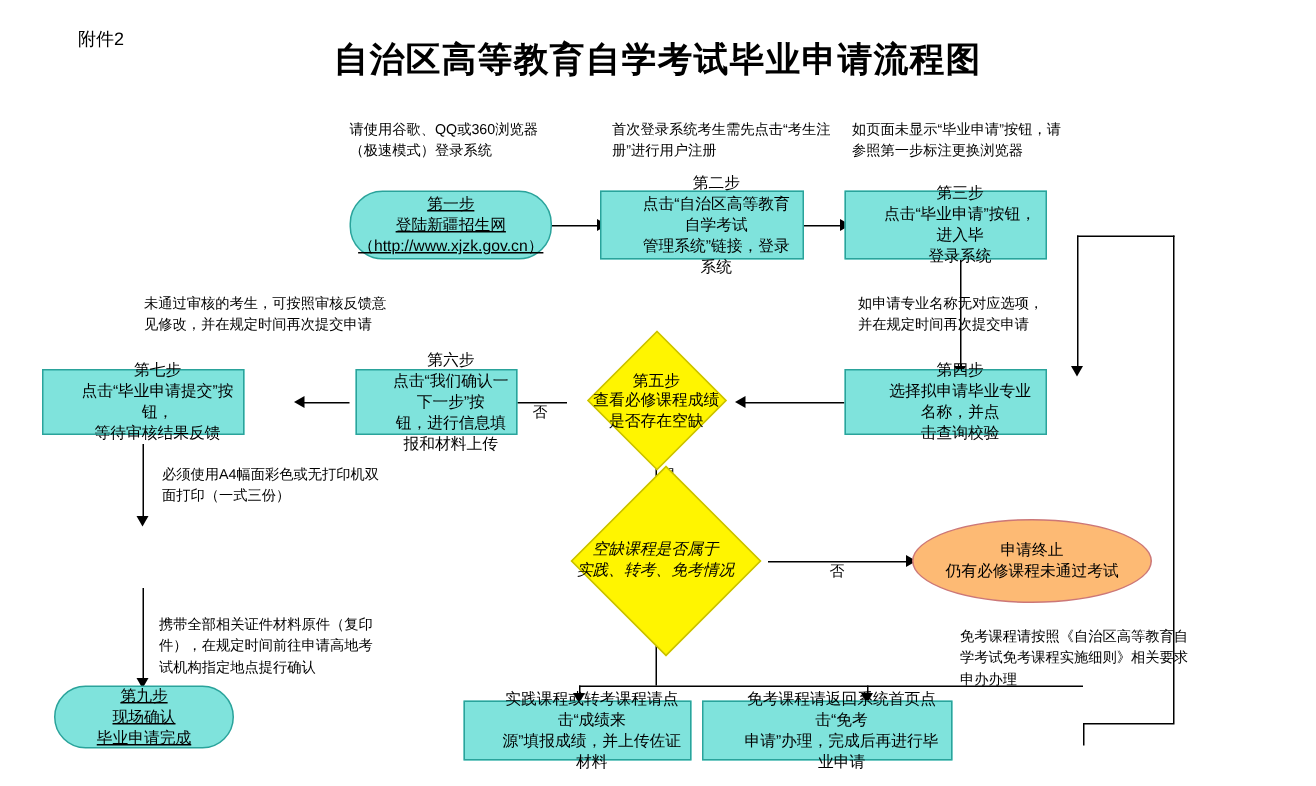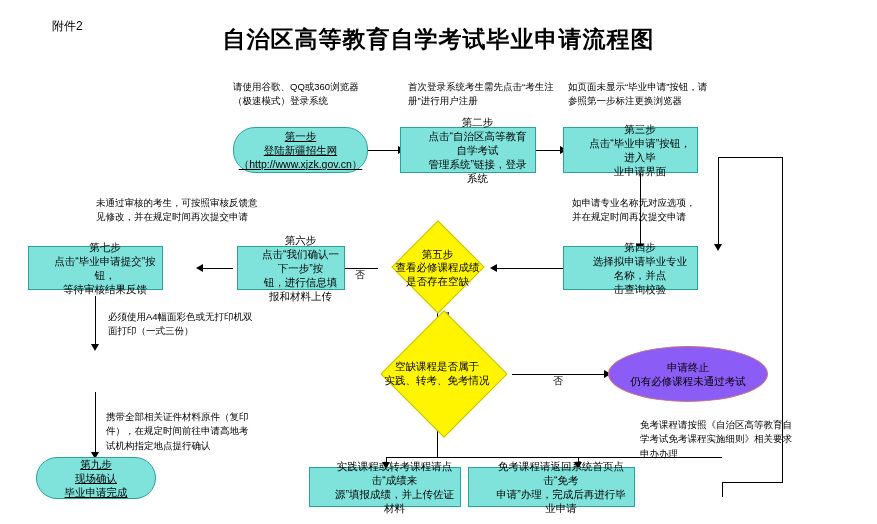--- a/index.html
+++ b/index.html
@@ -94,21 +94,21 @@
     position: absolute;
     box-sizing: border-box;
     display: flex;
     align-items: center;
     justify-content: center;
     text-align: center;
     font-size: 10.5px;
     line-height: 1.35;
     border-radius: 50%;
     border: 1px solid #c77;
-    background: #8b5cf6;
+    background: #fdba74;
     white-space: pre-line;
     color: #000;
   }
   .note {
     position: absolute;
     font-size: 9.5px;
     line-height: 1.5;
     color: #000;
     white-space: pre-line;
   }
@@ -223,21 +223,21 @@
   <div class="node cyan round" style="left:233px; top:127px; width:135px; height:46px;">第一步
 登陆新疆招生网
 （http://www.xjzk.gov.cn）</div>
 
   <div class="node cyan rect" style="left:400px; top:127px; width:136px; height:46px;">第二步
 点击“自治区高等教育自学考试
 管理系统”链接，登录系统</div>
 
   <div class="node cyan rect" style="left:563px; top:127px; width:135px; height:46px;">第三步
 点击“毕业申请”按钮，进入毕
-业申请界面</div>
+登录系统</div>
 
   <div class="node cyan rect" style="left:563px; top:246px; width:135px; height:44px;">第四步
 选择拟申请毕业专业名称，并点
 击查询校验</div>
 
   <div class="diamond-wrap" style="left:385px; top:240px; width:105px; height:56px;">
     <div class="diamond" style="left:20px; top:-6px; width:66px; height:66px;"></div>
     <div class="diamond-txt" style="width:115px; left:-5px;">第五步
 查看必修课程成绩
 是否存在空缺</div>
@@ -249,21 +249,21 @@
 
   <div class="node cyan rect" style="left:28px; top:246px; width:135px; height:44px;">第七步
 点击“毕业申请提交”按钮，
 等待审核结果反馈</div>
 
 
   <div class="node cyan round" style="left:36px; top:457px; width:120px; height:42px;">第九步
 现场确认
 毕业申请完成</div>
 
-  <div class="diamond-wrap" style="left:362px; top:344px; width:150px; height:60px;">
+  <div class="diamond-wrap" style="left:362px; top:344px; width:150px; height:60px;font-style:italic;">
     <div class="diamond" style="left:37px; top:-15px; width:90px; height:90px;"></div>
     <div class="diamond-txt" style="width:160px; left:-5px;">空缺课程是否属于
 实践、转考、免考情况</div>
   </div>
 
   <div class="ellipse" style="left:608px; top:346px; width:160px; height:56px;">申请终止
 仍有必修课程未通过考试</div>
 
   <div class="node cyan rect" style="left:309px; top:467px; width:152px; height:40px;">实践课程或转考课程请点击“成绩来
 源”填报成绩，并上传佐证材料</div>

